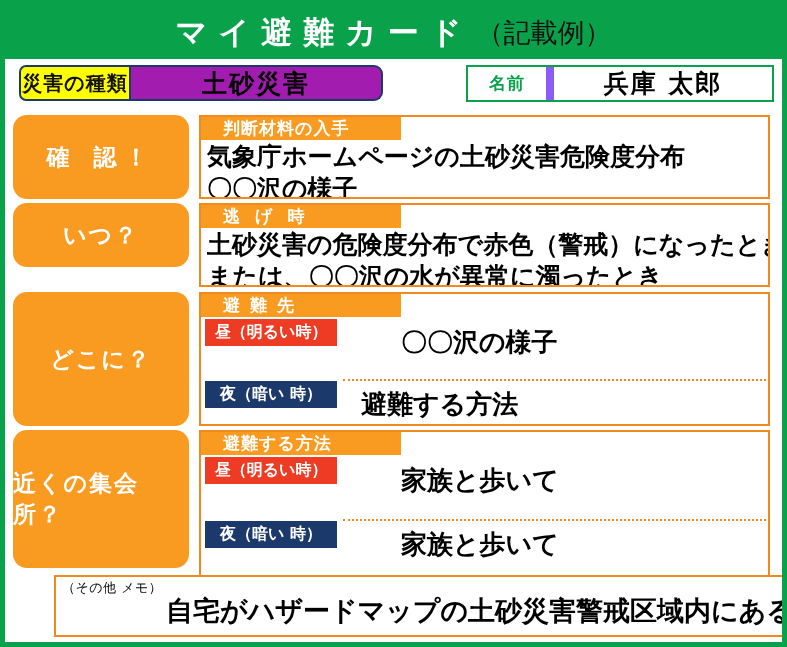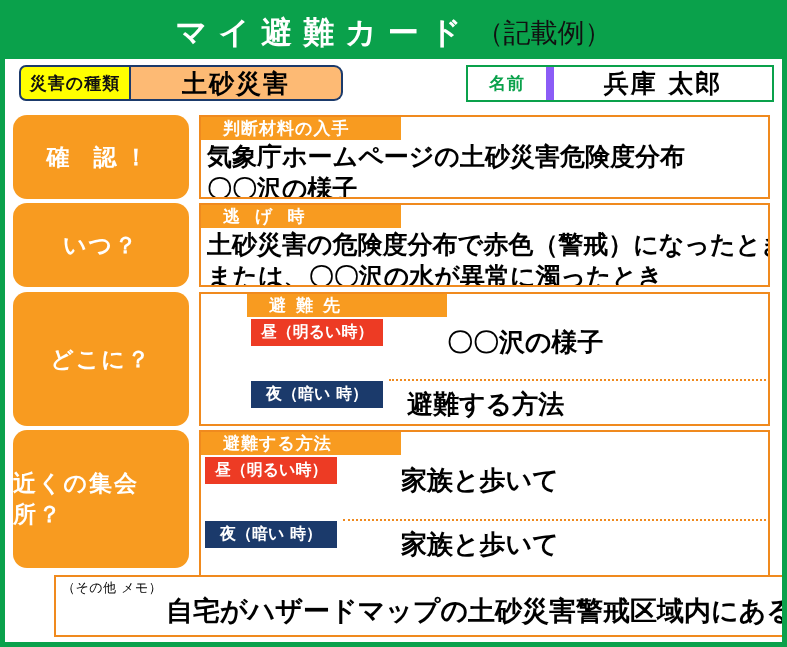--- a/index.html
+++ b/index.html
@@ -69,31 +69,31 @@
   .disaster-label {
     background: #ffff00;
     border: 2px solid #1b3a6b;
     border-radius: 7px 0 0 7px;
     box-sizing: border-box;
     width: 112px;
     display: flex;
     align-items: center;
     justify-content: center;
     color: #111111;
-    font-size: 17px;
+    font-size: 20px;
     font-weight: bold;
     letter-spacing: 1px;
   }
   .disaster-value {
-    background: #fdba74;
+    background: #a21caf;
     border: 2px solid #1b3a6b;
     border-left: none;
     border-radius: 0 9px 9px 0;
     box-sizing: border-box;
-    width: 212px;
+    width: 252px;
     display: flex;
     align-items: center;
     justify-content: center;
     color: #000000;
     font-size: 25px;
     font-weight: bold;
     letter-spacing: 2px;
   }
 
   .name-group {
@@ -270,29 +270,29 @@
     </div>
   </div>
 
   <div class="q-btn wide-space" style="top:110px;height:84px;">確 認！</div>
   <div class="panel" style="top:110px;height:84px;">
     <div class="panel-header sp-none">判断材料の入手</div>
     <div class="panel-text">気象庁ホームページの土砂災害危険度分布</div>
     <div class="panel-text">〇〇沢の様子</div>
   </div>
 
-  <div class="q-btn" style="top:198px;height:84px;">いつ？</div>
+  <div class="q-btn" style="top:198px;height:64px;">いつ？</div>
   <div class="panel" style="top:198px;height:84px;">
     <div class="panel-header sp-wide">逃げ時</div>
     <div class="panel-text">土砂災害の危険度分布で赤色（警戒）になったとき</div>
     <div class="panel-text">または、〇〇沢の水が異常に濁ったとき</div>
   </div>
 
   <div class="q-btn" style="top:287px;height:134px;">どこに？</div>
-  <div class="panel" style="top:287px;height:134px;padding-left:46px;">
+  <div class="panel" style="top:287px;height:134px;">
     <div class="panel-header sp-mid">避難先</div>
     <div class="dn-row">
       <div class="dn-chip day">昼（明るい時）</div>
       <div class="dn-value indent">〇〇沢の様子</div>
     </div>
     <div class="dn-row">
       <div class="dn-divider"></div>
       <div class="dn-chip night">夜（暗い 時）</div>
       <div class="dn-value">避難する方法</div>
     </div>

